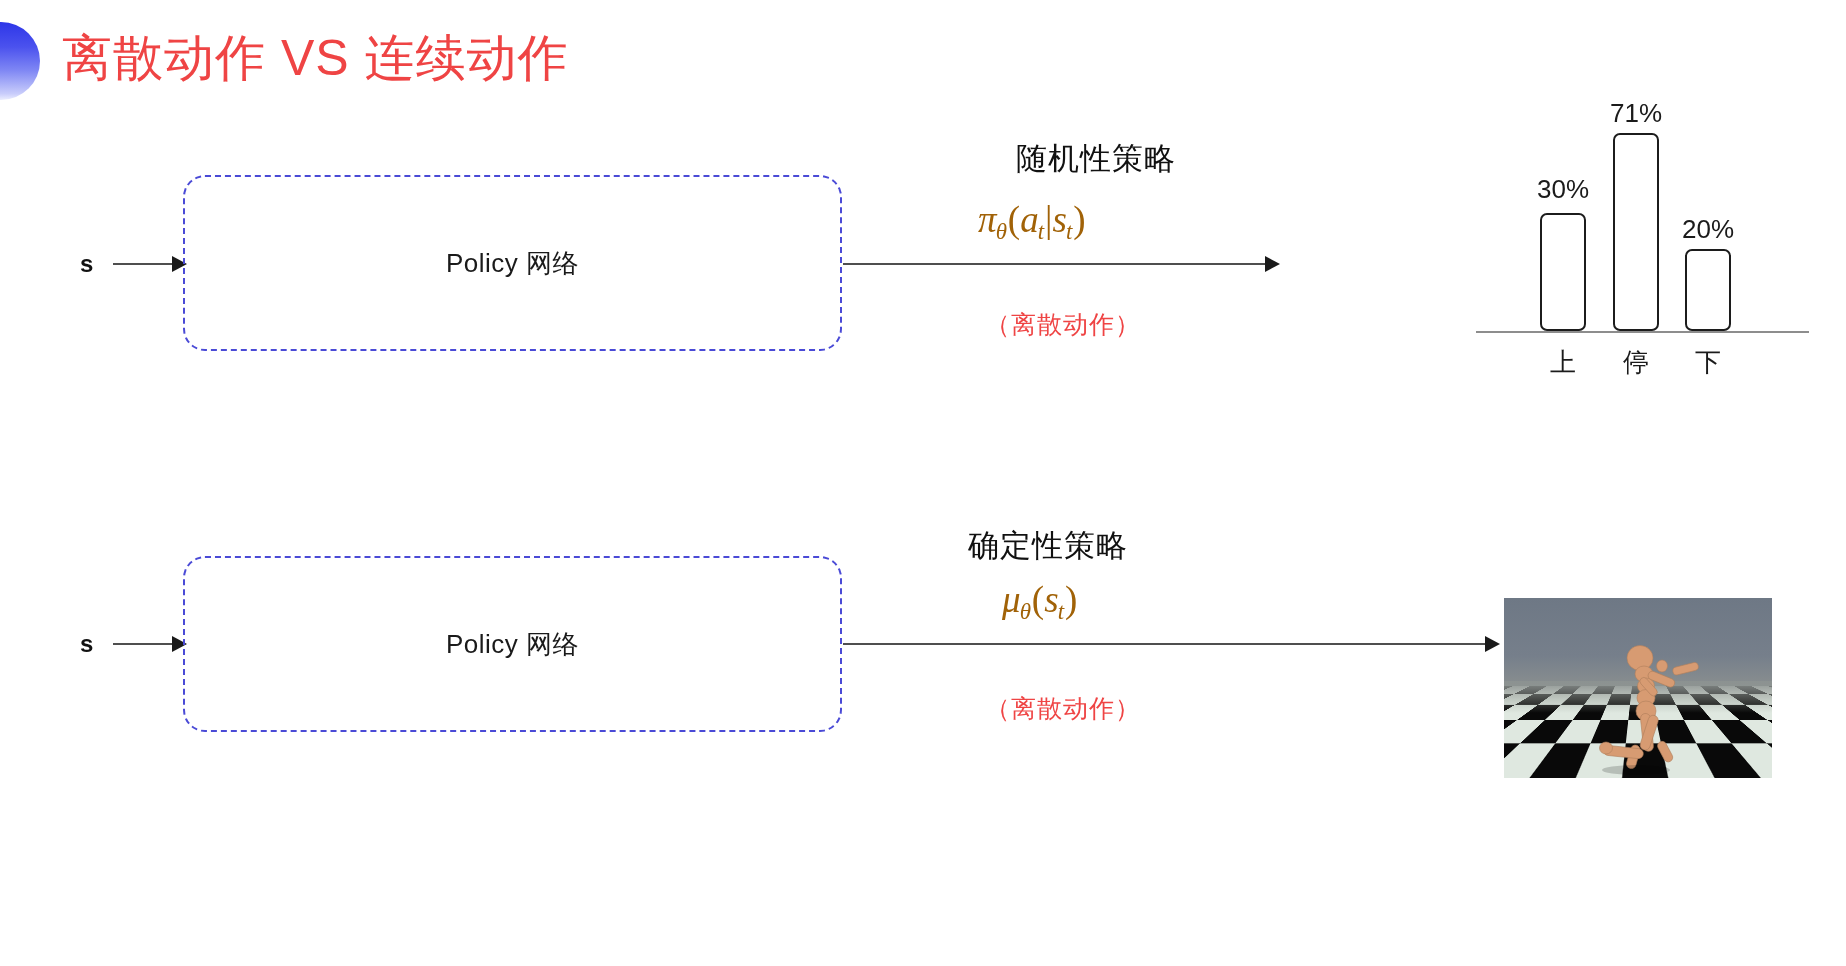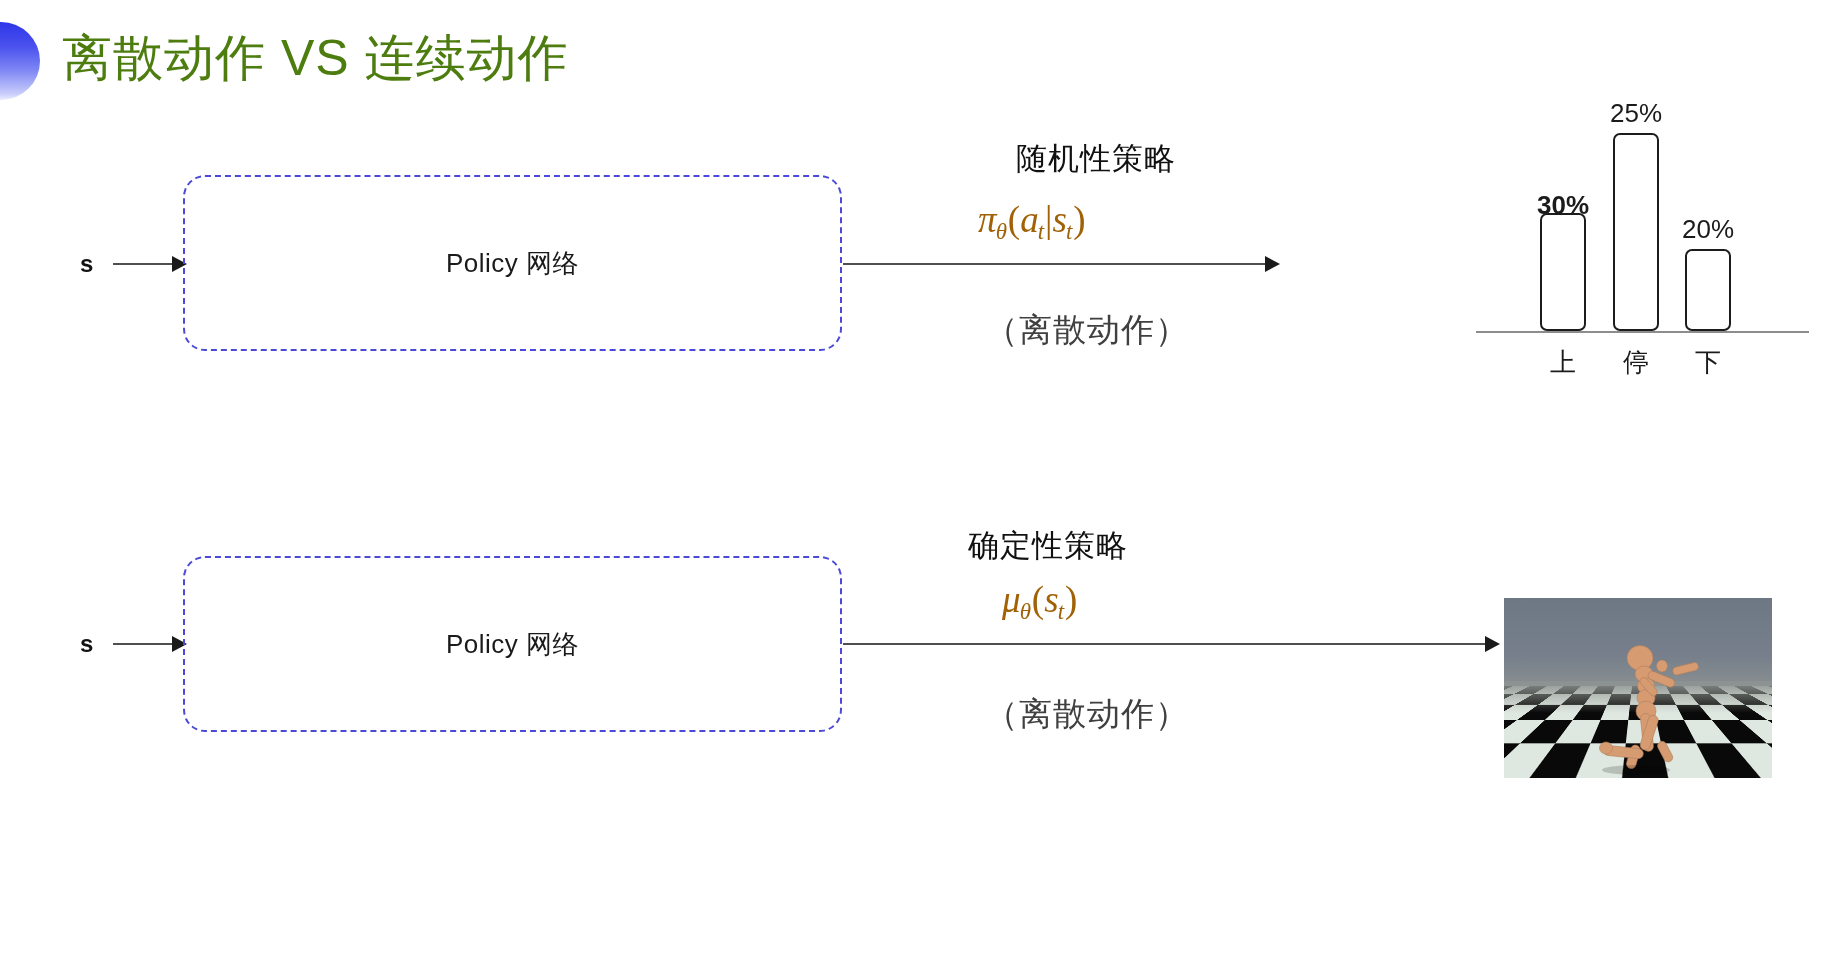--- a/index.html
+++ b/index.html
@@ -28,21 +28,21 @@
     border-radius: 0 44px 44px 0;
     background: linear-gradient(180deg, #2d36e8 0%, #4b52ee 32%, #7f87f4 62%, #c9cdfb 92%, #eceefe 100%);
   }
   #page-title {
     position: absolute;
     left: 62px;
     top: 25px;
     font-size: 50px;
     line-height: 66px;
     letter-spacing: 1px;
-    color: #4d7c0f;
+    color: #ef4444;
     white-space: nowrap;
     font-weight: 400;
   }
 
   
   .s-label {
     position: absolute;
     font-size: 24px;
     font-weight: 700;
     color: #111;
@@ -102,22 +102,22 @@
     font-size: 0.62em;
     font-style: italic;
     vertical-align: baseline;
     position: relative;
     top: 0.32em;
     left: -0.04em;
   }
   .formula .upr { font-style: normal; }
   .note-red {
     position: absolute;
-    font-size: 33px;
-    color: #404040;
+    font-size: 25px;
+    color: #ef4444;
     letter-spacing: 1px;
     white-space: nowrap;
   }
 
   
   #bar-chart {
     position: absolute;
     left: 1470px;
     top: 95px;
     width: 345px;
@@ -224,27 +224,27 @@
     <span>π</span><sub>θ</sub><span class="upr">(</span><span>a</span><sub>t</sub><span class="upr">|</span><span>s</span><sub>t</sub><span class="upr">)</span>
   </div>
 
   <div class="note-red" style="left:985px; top:308px;">（离散动作）</div>
 
   <div id="bar-chart">
     <div id="chart-baseline"></div>
 
     <div class="bar-group" style="left:70px;">
       <div class="bar-rect" style="height:118px;"></div>
-      <div class="bar-value" style="bottom:110px;font-weight:bold;">30%</div>
+      <div class="bar-value" style="bottom:126px;">30%</div>
       <div class="bar-cat" style="top:4px;">上</div>
     </div>
 
     <div class="bar-group" style="left:143px;">
       <div class="bar-rect" style="height:198px;"></div>
-      <div class="bar-value" style="bottom:202px;">25%</div>
+      <div class="bar-value" style="bottom:202px;">71%</div>
       <div class="bar-cat" style="top:4px;">停</div>
     </div>
 
     <div class="bar-group" style="left:215px;">
       <div class="bar-rect" style="height:82px;"></div>
       <div class="bar-value" style="bottom:86px;text-align:right;">20%</div>
       <div class="bar-cat" style="top:4px;">下</div>
     </div>
   </div>
 

